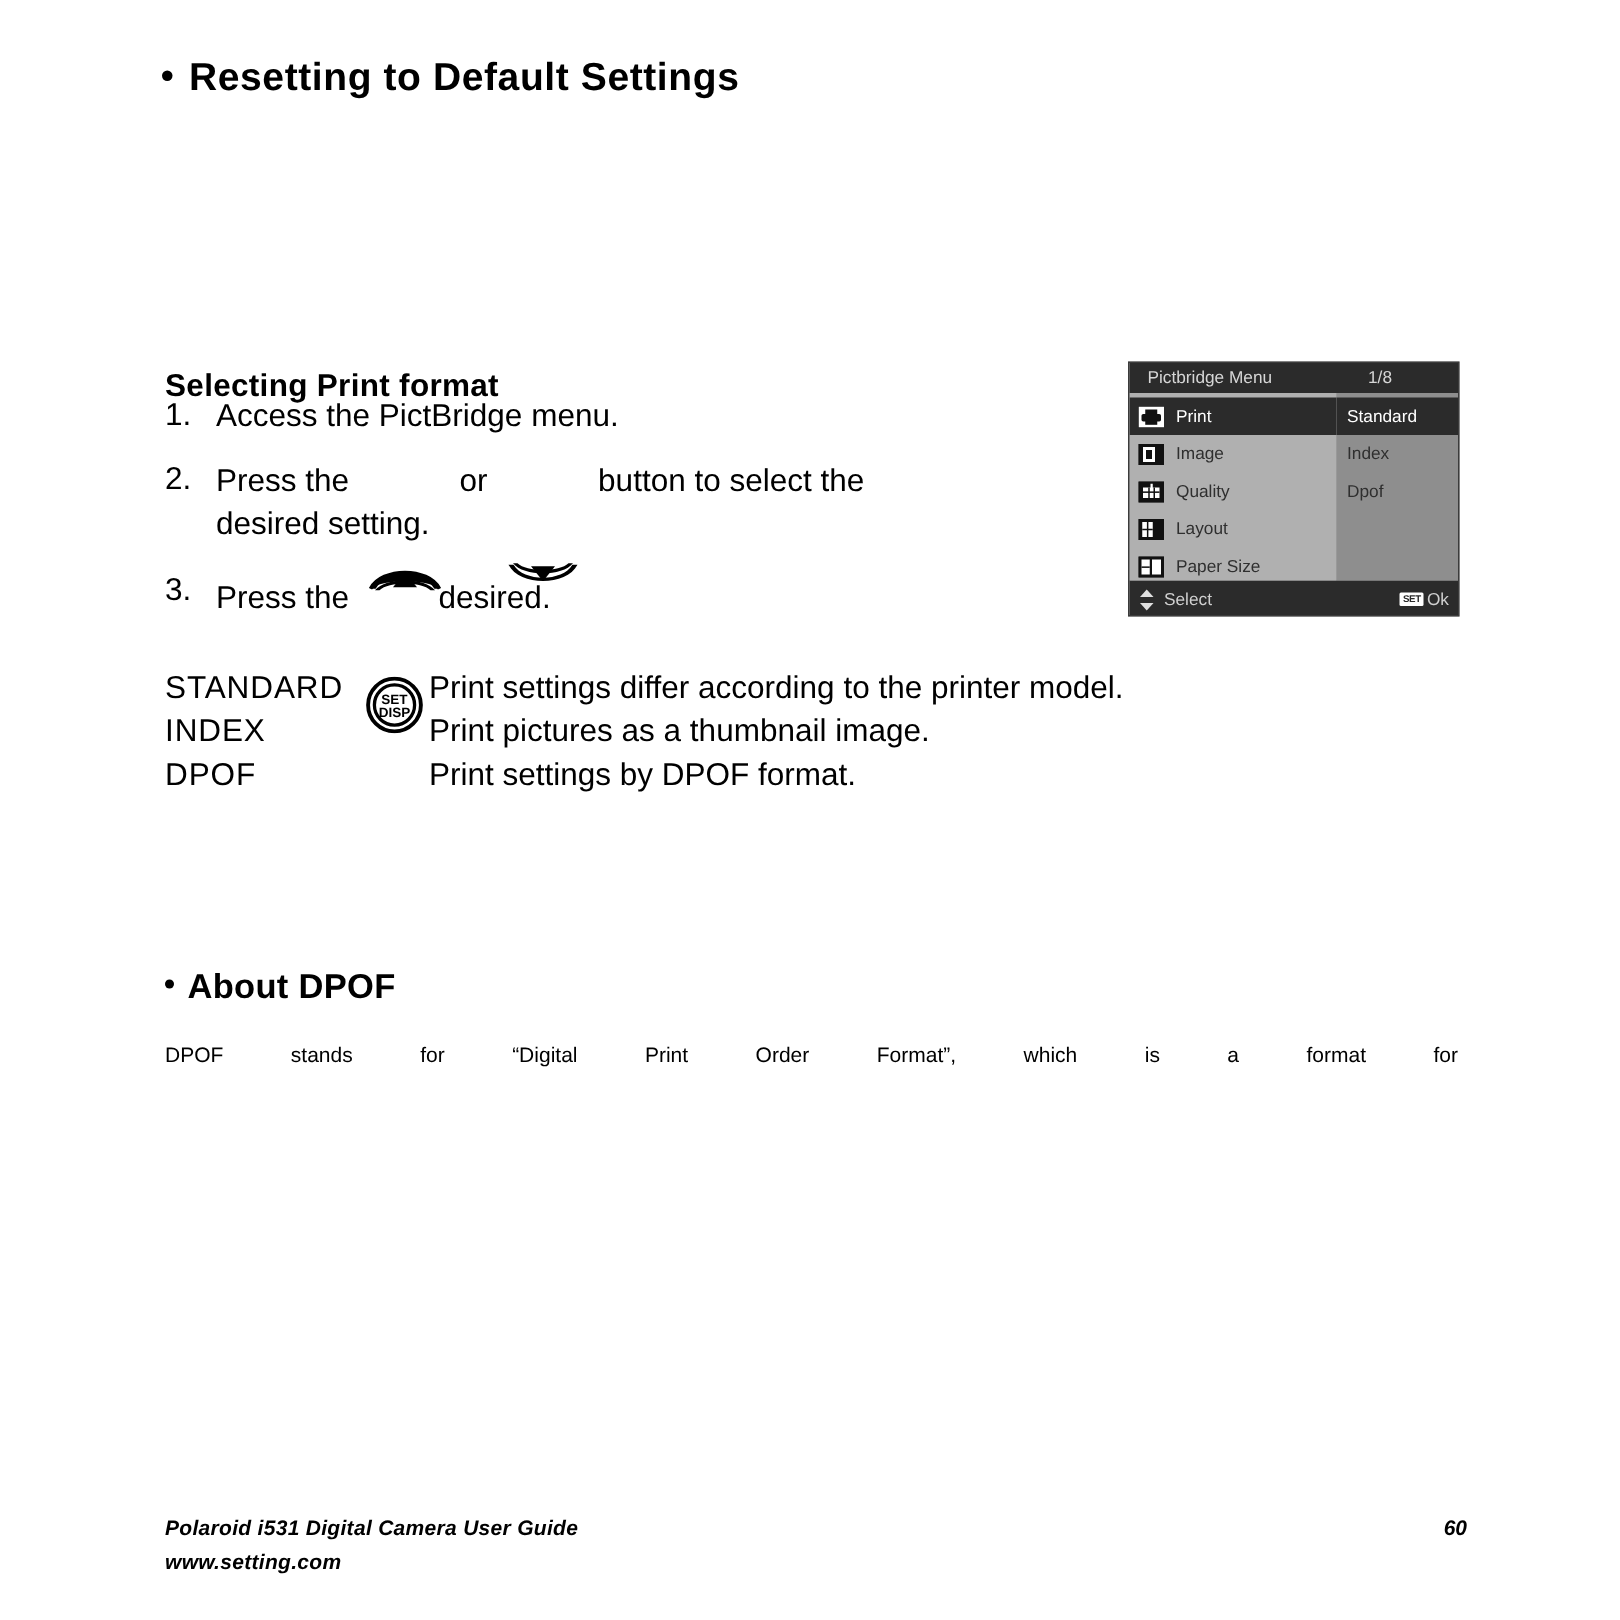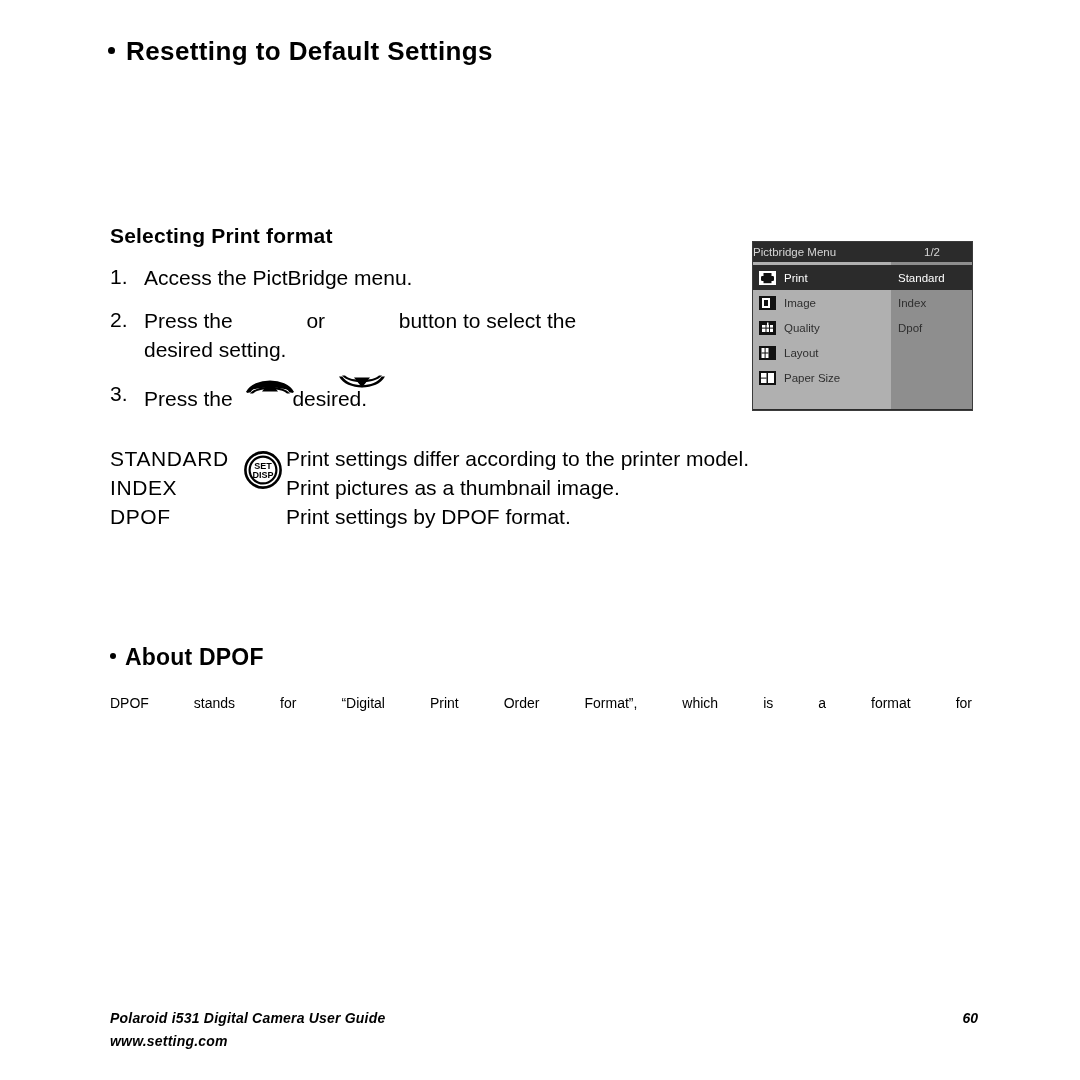--- a/index.html
+++ b/index.html
@@ -36,21 +36,21 @@
     vertical-align: middle;
     margin-right: 11px;
     position: relative;
     top: -3px;
   }
 
   
   .sub-title {
     position: absolute;
     left: 110px;
-    top: 224px;
+    top: 246px;
     font-size: 21px;
     font-weight: bold;
     letter-spacing: 0.2px;
     white-space: nowrap;
   }
 
   
   .steps {
     position: absolute;
     left: 110px;
@@ -152,28 +152,28 @@
     border: 1px solid #3b3b3b;
     font-size: 11px;
     overflow: hidden;
   }
   .lcd-header {
     height: 20px;
     background: #2b2b2b;
     color: #d6d6d6;
     display: flex;
     align-items: center;
-    padding: 0 0;
+    padding: 0 12px;
     font-size: 11.5px;
   }
   .lcd-header-title { flex: 1 1 auto; }
   .lcd-header-page { width: 48px; flex: 0 0 48px; }
   .lcd-body {
     display: flex;
-    height: 147px;
+    height: 125px;
   }
   .lcd-left {
     width: 138px;
     flex: 0 0 138px;
     background: #b0b0b0;
     padding-top: 3px;
   }
   .lcd-right {
     flex: 1 1 auto;
     background: #8e8e8e;
@@ -353,21 +353,21 @@
 
 <div class="about-title">
   <span class="bullet-sq"></span><span>About DPOF</span>
 </div>
 <div class="about-para">DPOF stands for “Digital Print Order Format”, which is a format for</div>
 
 <div class="lcd">
 
   <div class="lcd-header">
     <div class="lcd-header-title">Pictbridge Menu</div>
-    <div class="lcd-header-page">1/2</div>
+    <div class="lcd-header-page">1/8</div>
   </div>
 
   <div class="lcd-body">
 
     <div class="lcd-left">
 
       <div class="lcd-item selected">
         <span class="ico">
           <svg viewBox="0 0 17 14" width="17" height="14">
             <rect x="0" y="0" width="17" height="14" fill="#ffffff"></rect>

